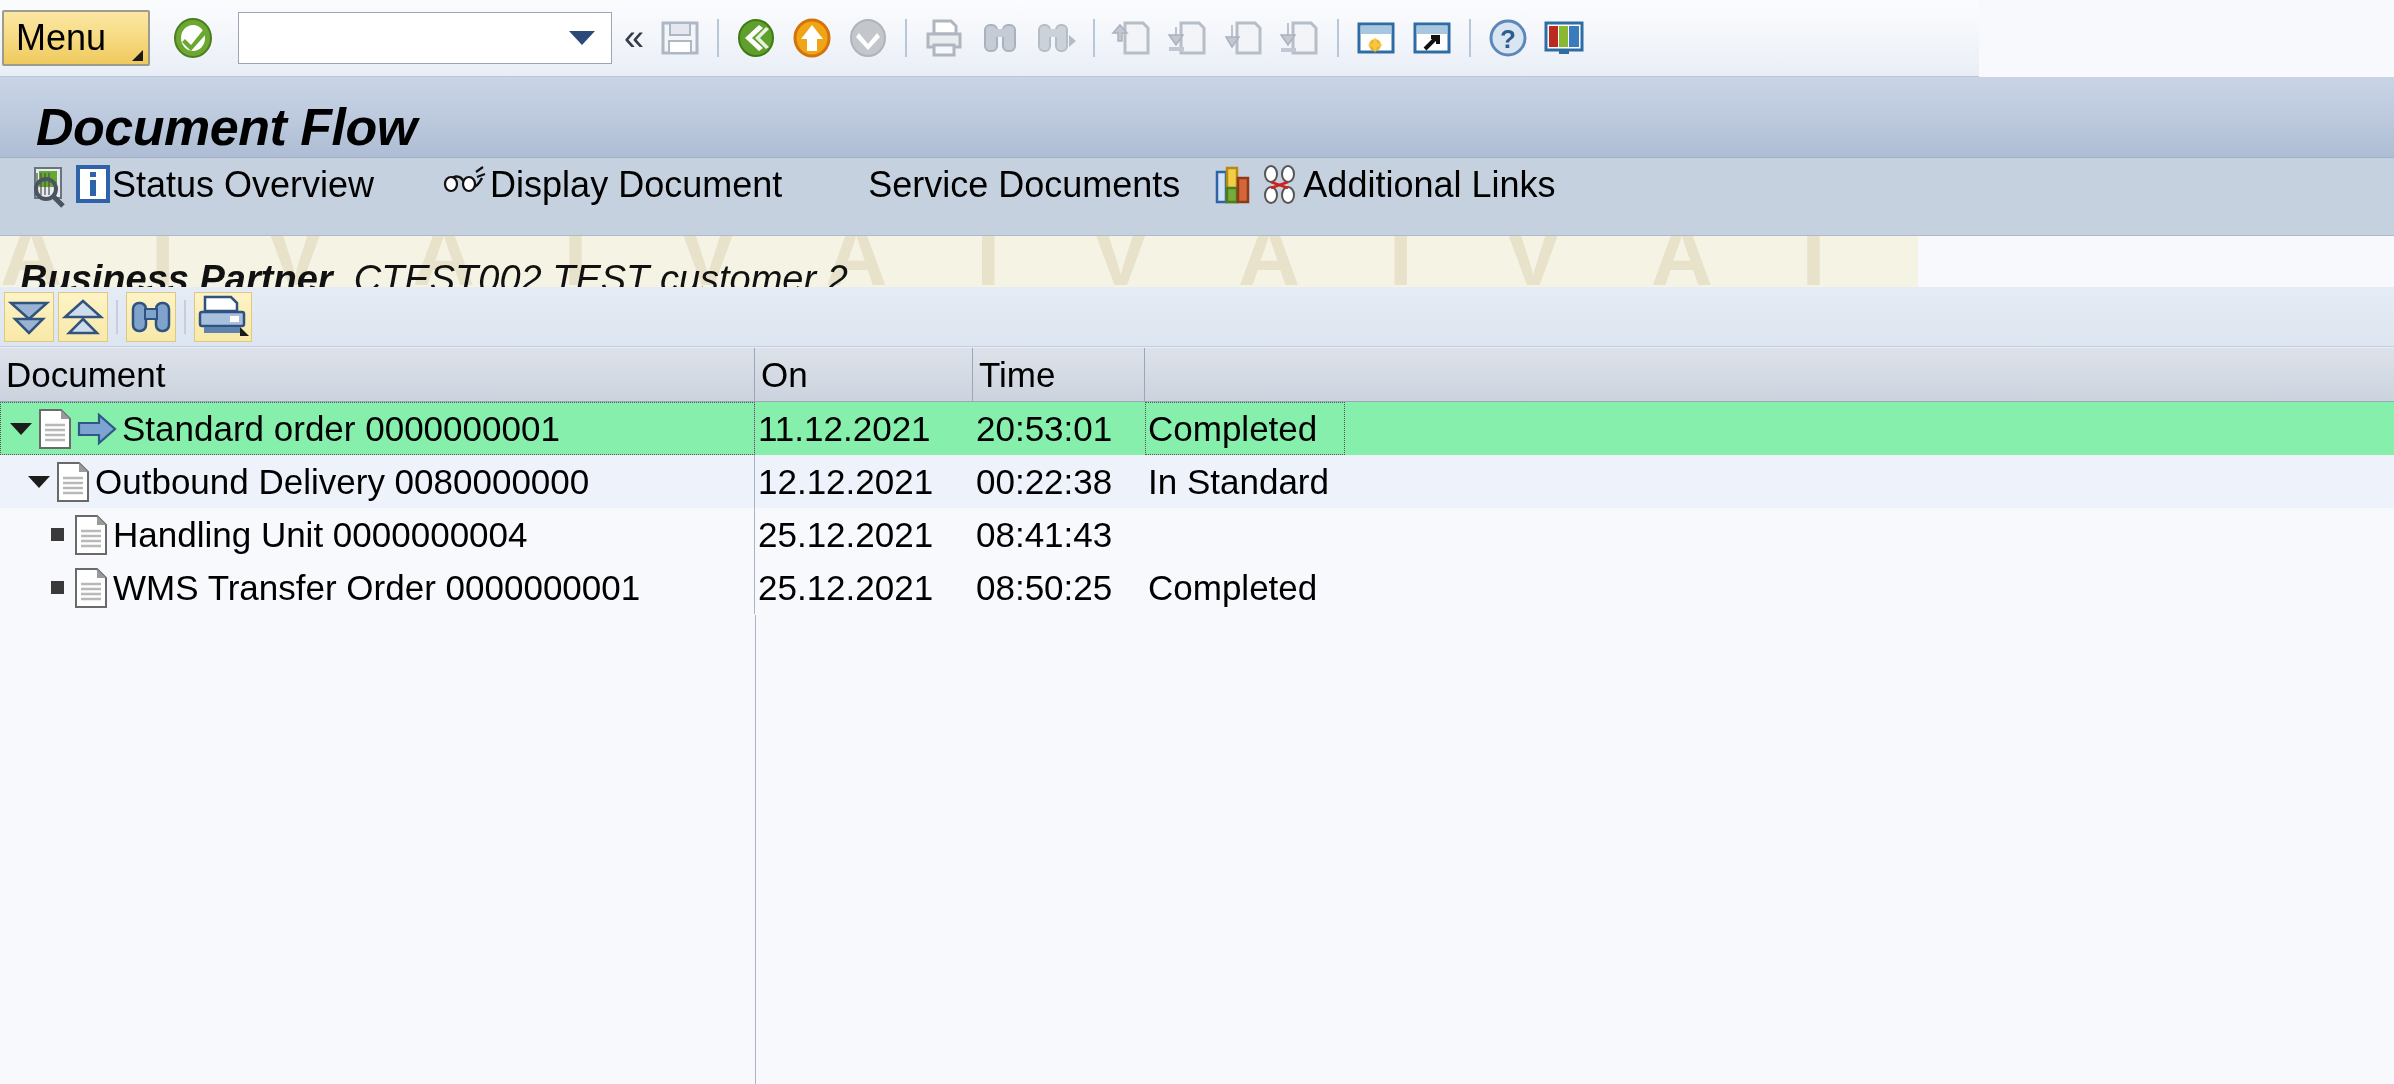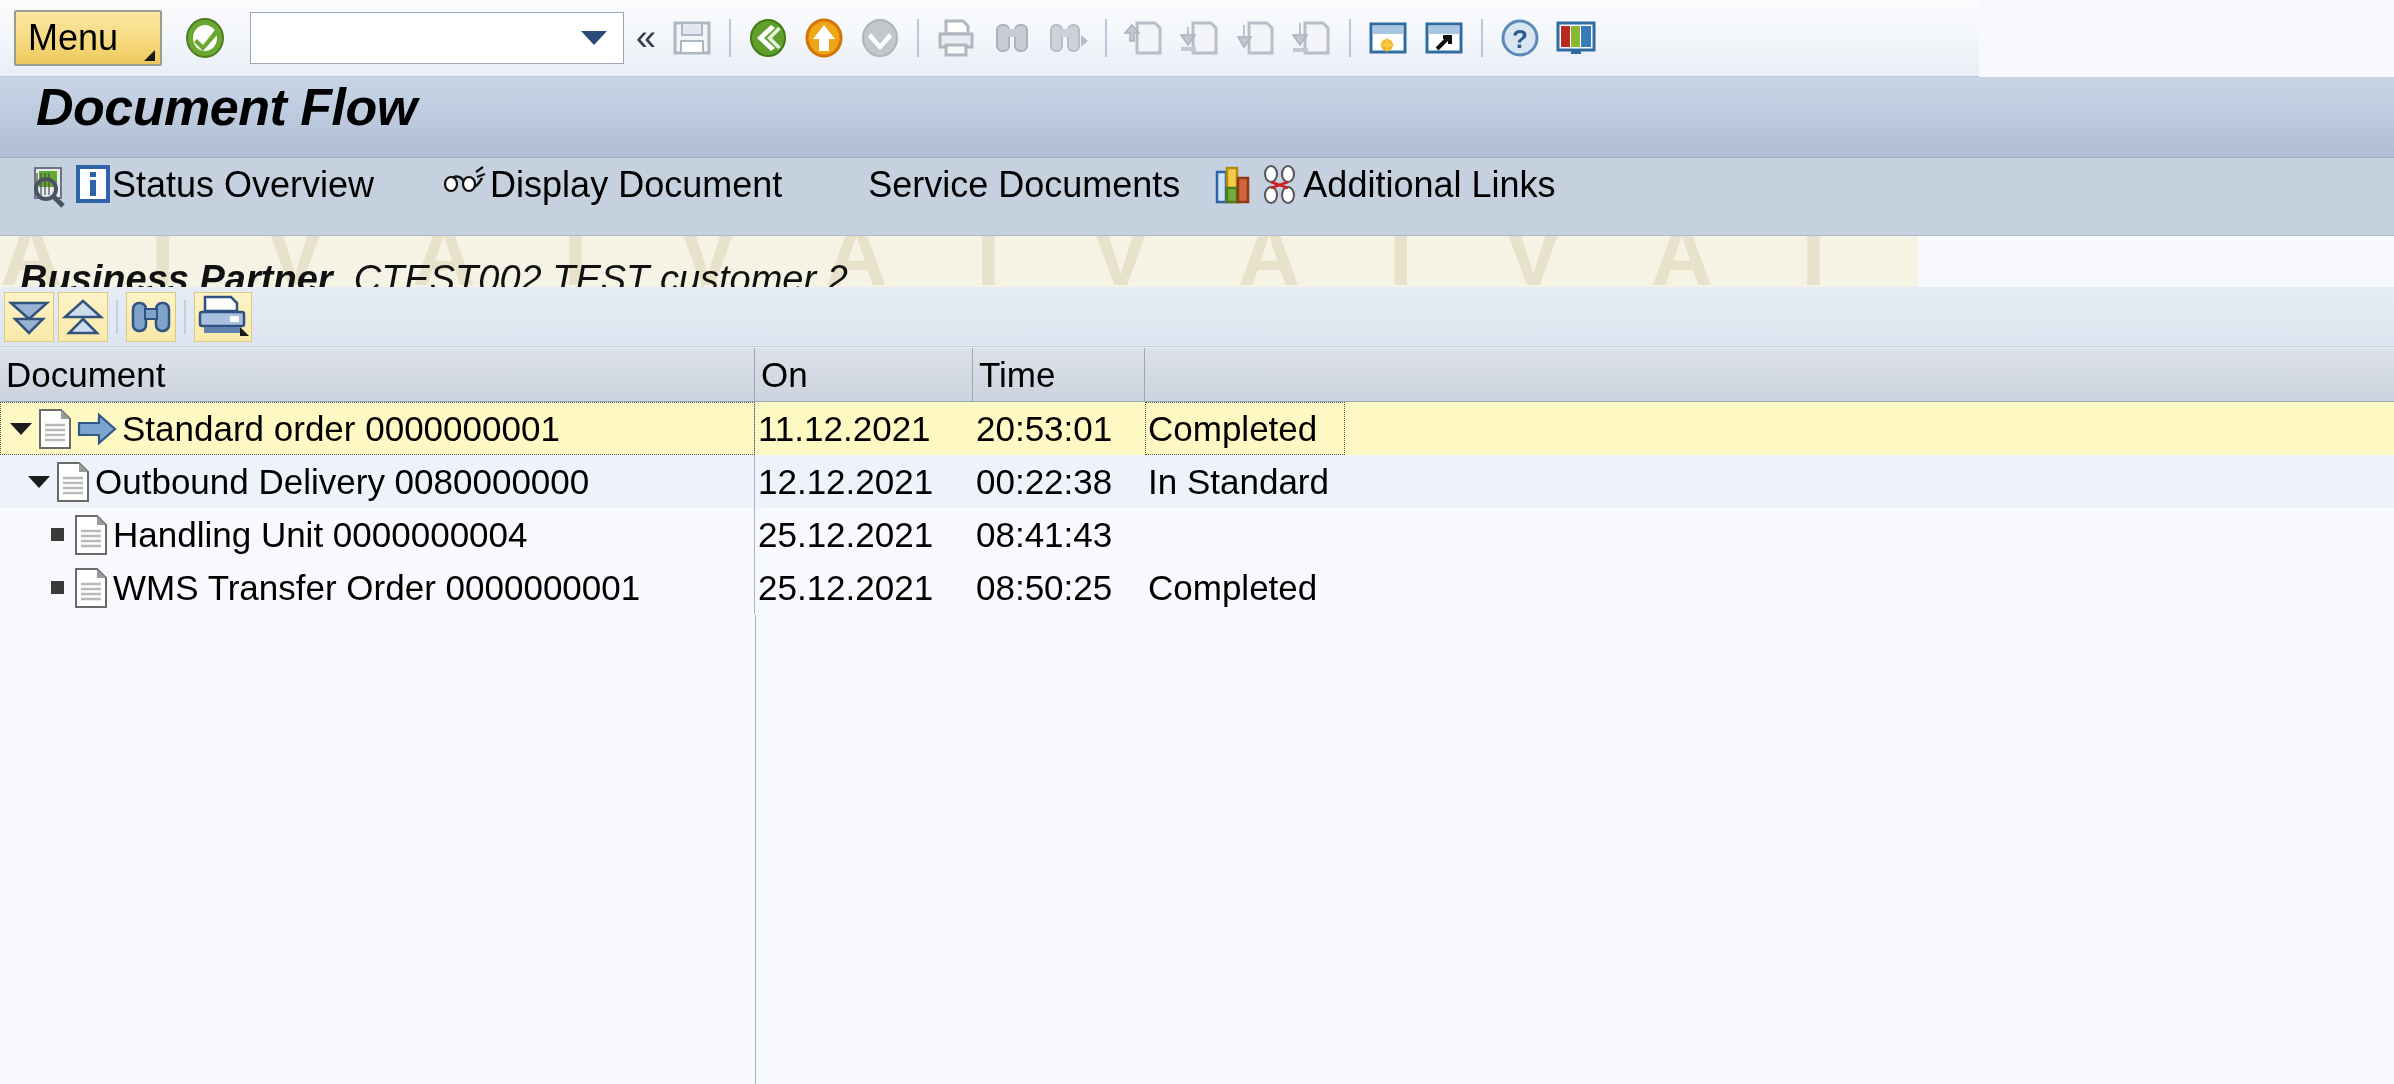--- a/index.html
+++ b/index.html
@@ -14,21 +14,21 @@
 
   
   #top-toolbar {
     position: absolute;
     left: 0; top: 0;
     width: 1979px; height: 77px;
     background: linear-gradient(to bottom, #fbfcfe 0%, #f2f5fa 55%, #e9eef6 100%);
     border-bottom: 1px solid #b9c4d4;
     display: flex;
     align-items: center;
-    padding-left: 14px;
+    padding-left: 2px;
   }
 
   .menu-button {
     width: 148px; height: 56px;
     background: linear-gradient(to bottom, #fbe7a3 0%, #f7dc86 45%, #efc95d 100%);
     border: 2px solid #9b9b8e;
     border-radius: 2px;
     display: flex;
     align-items: center;
     position: relative;
@@ -107,21 +107,21 @@
   }
 
   
   #title-bar {
     position: absolute;
     left: 0; top: 77px;
     width: 2394px; height: 81px;
     background: linear-gradient(to bottom, #c9d5e6 0%, #bdcade 50%, #aebdd4 100%);
     border-bottom: 1px solid #9fb0c7;
     display: flex;
-    align-items: flex-start;
+    align-items: flex-end;
     padding-left: 36px;
   }
   #title-bar .ttext {
     font-size: 52px;
     font-weight: bold;
     font-style: italic;
     color: #000;
     letter-spacing: -0.5px;
   }
 
@@ -238,21 +238,21 @@
   .th.c3 { width: 200px; }
   .th.cfill { flex: 1; border-right: none; }
 
   .trow {
     display: flex;
     height: 53px;
     align-items: stretch;
     background: #f7f9fd;
   }
   .trow.alt { background: #eef2fa; }
-  .trow.sel { background: #fef9c3; }
+  .trow.sel { background: #86efac; }
   .trow.sel .td.c0,
   .trow.sel .td.c3 { outline: 1px dotted #555; outline-offset: -1px; }
 
   .td {
     font-size: 35px;
     color: #000;
     display: flex;
     align-items: center;
     white-space: nowrap;
     overflow: hidden;

